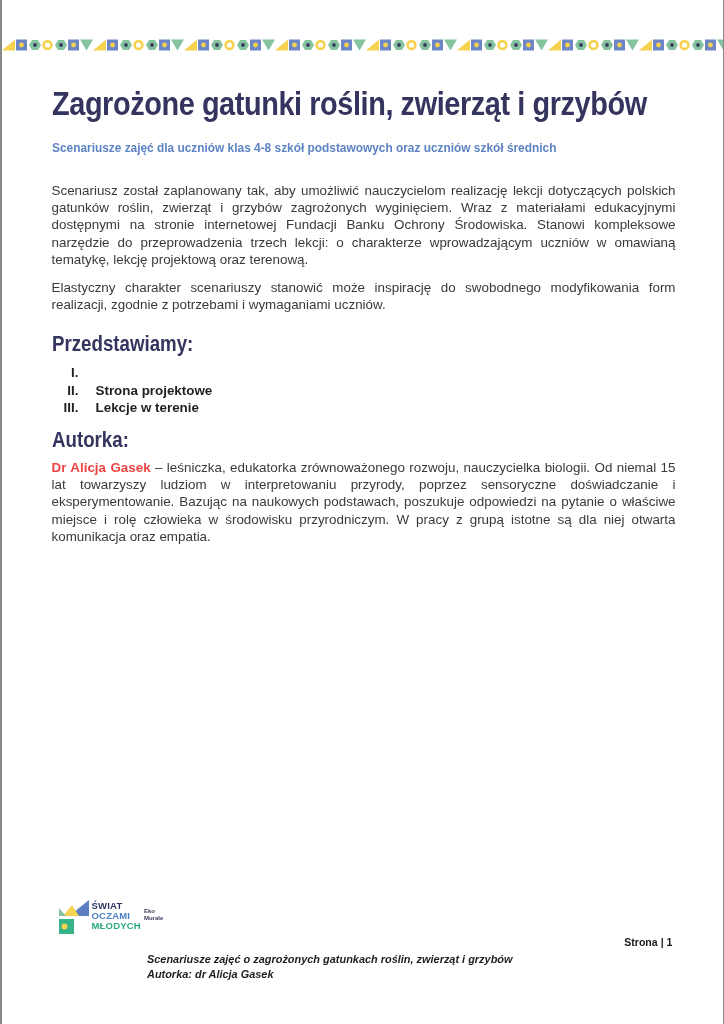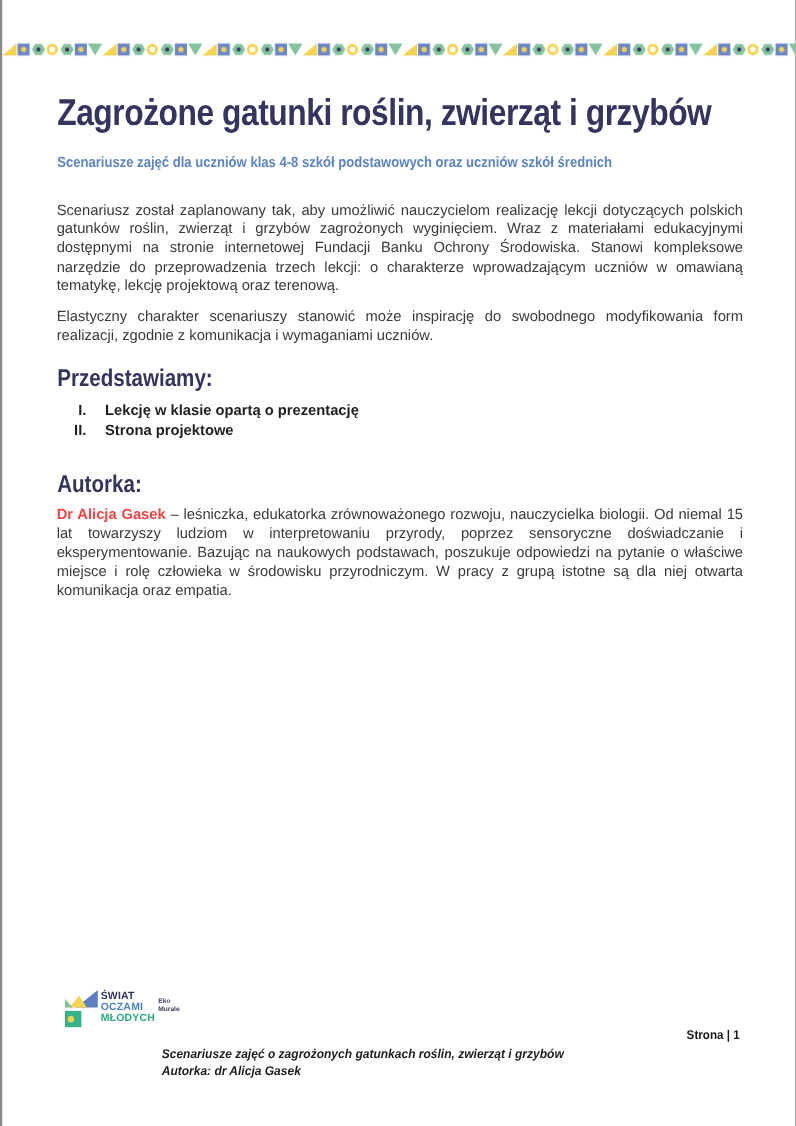--- a/index.html
+++ b/index.html
@@ -99,31 +99,34 @@
         <polygon points="78,12.5 91,12.5 91,1.5" fill="#f5d24f"></polygon>
       </pattern>
     </defs>
     <rect x="0" y="0" width="724" height="14" fill="url(#bp)"></rect>
   </svg>
 
   <h1 class="doc-title">Zagrożone gatunki roślin, zwierząt i grzybów</h1>
   <div class="doc-subtitle">Scenariusze zajęć dla uczniów klas 4-8 szkół podstawowych oraz uczniów szkół średnich</div>
 
   <p class="body-par par-1">Scenariusz został zaplanowany tak, aby umożliwić nauczycielom realizację lekcji dotyczących polskich gatunków roślin, zwierząt i grzybów zagrożonych wyginięciem. Wraz z materiałami edukacyjnymi dostępnymi na stronie internetowej Fundacji Banku Ochrony Środowiska. Stanowi kompleksowe narzędzie do przeprowadzenia trzech lekcji: o charakterze wprowadzającym uczniów w omawianą tematykę, lekcję projektową oraz terenową.</p>
-  <p class="body-par par-2">Elastyczny charakter scenariuszy stanowić może inspirację do swobodnego modyfikowania form realizacji, zgodnie z komunikacja i wymaganiami uczniów.</p>
+  <p class="body-par par-2">Elastyczny charakter scenariuszy stanowić może inspirację do swobodnego modyfikowania form realizacji, zgodnie z potrzebami i wymaganiami uczniów.</p>
 
   <h2 class="section-heading heading-przedstawiamy">Przedstawiamy:</h2>
   <div class="roman-list">
     <div class="roman-row">
       <span class="roman-num">I.</span>
-      <span class="roman-label">Lekcję w klasie opartą o prezentację</span>
     </div>
     <div class="roman-row">
       <span class="roman-num">II.</span>
       <span class="roman-label">Strona projektowe</span>
+    </div>
+    <div class="roman-row">
+      <span class="roman-num">III.</span>
+      <span class="roman-label">Lekcje w terenie</span>
     </div>
   </div>
 
   <h2 class="section-heading heading-autorka">Autorka:</h2>
   <p class="body-par bio"><b>Dr Alicja Gasek</b><span> – leśniczka, edukatorka zrównoważonego rozwoju, nauczycielka biologii. Od niemal 15 lat towarzyszy ludziom w interpretowaniu przyrody, poprzez sensoryczne doświadczanie i eksperymentowanie. Bazując na naukowych podstawach, poszukuje odpowiedzi na pytanie o właściwe miejsce i rolę człowieka w środowisku przyrodniczym. W pracy z grupą istotne są dla niej otwarta komunikacja oraz empatia.</span></p>
 
   <div class="page-num">Strona | 1</div>
 
   <div class="footer-logo">
     <svg class="logo-mark" viewBox="0 0 30 34" xmlns="http://www.w3.org/2000/svg">

